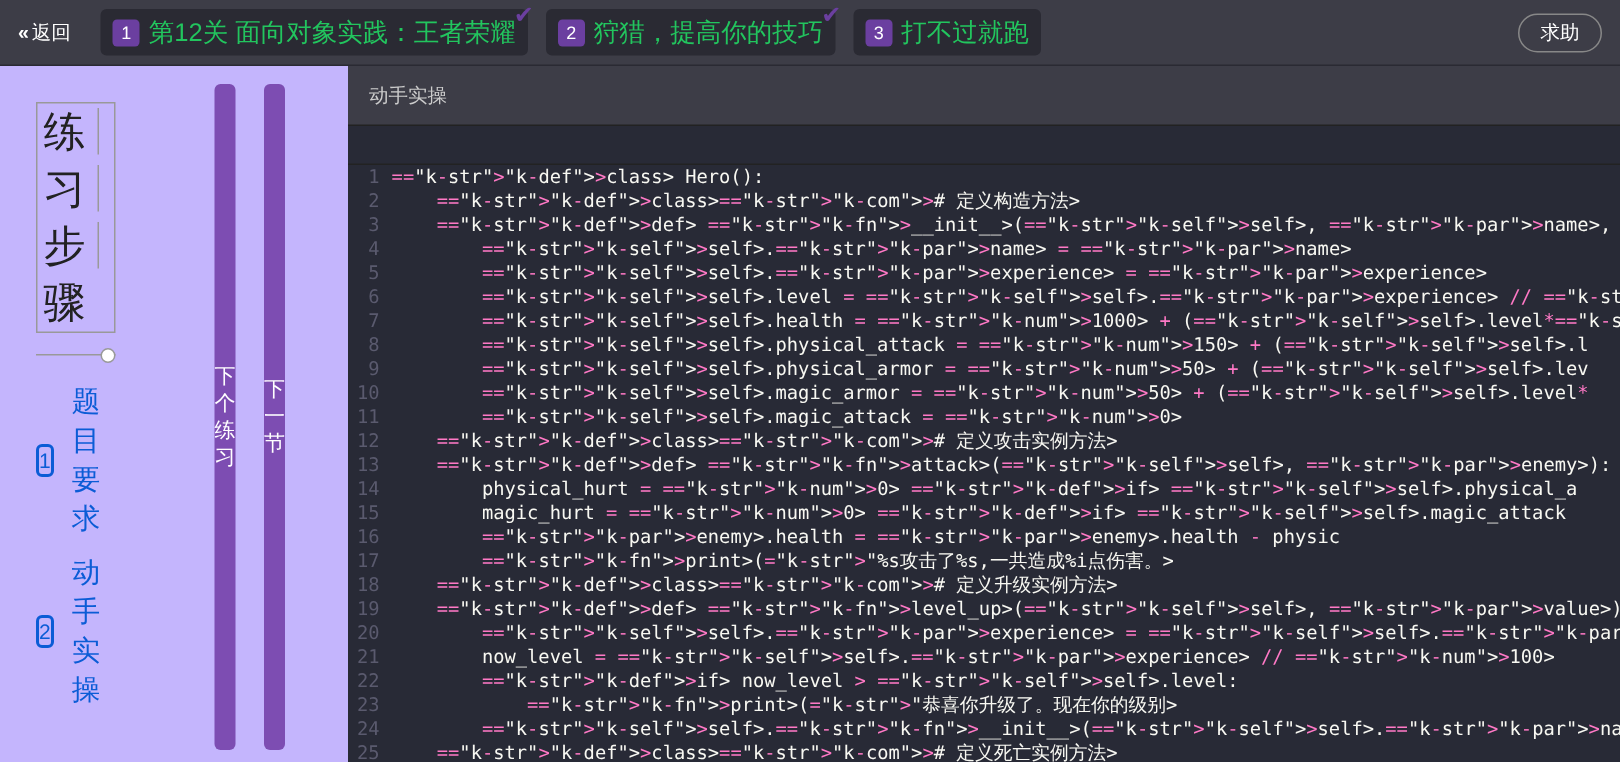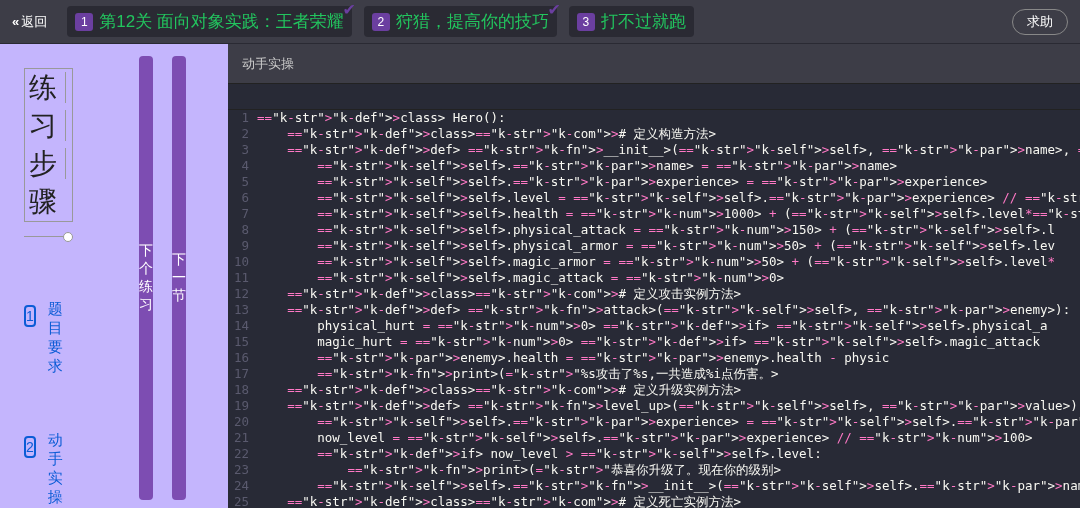--- a/index.html
+++ b/index.html
@@ -22,21 +22,21 @@
 
 .left { width:454px; background:#c4b5fd; color:#222; display:flex; flex-direction:row; position:relative; }
 .left-content { flex:1; padding:24px 24px 0 24px; }
 .steps-title { font-size:28px; letter-spacing:6px; border:1px solid #999; display:inline-block; padding:0 2px; margin-bottom:14px; }
 .steps-title span { border-right:1px solid #999; padding:0 2px; }
 .steps-title span:last-child { border-right:none; }
 .title-line { border-bottom:1px solid #999; position:relative; margin-bottom:18px; }
 .title-line::after { content:""; position:absolute; right:0; top:-4px; width:8px; height:8px; border:1px solid #999; border-radius:50%; background:#fff; }
 .step-row { display:flex; align-items:center; margin:10px 0; }
 .step-num { border:2px solid #0b5cd6; color:#0b5cd6; width:22px; height:22px; border-radius:4px; display:inline-flex; align-items:center; justify-content:center; font-size:14px; margin-right:12px; }
-.step-label { color:#0b5cd6; font-size:15px;margin-top:45px; }
+.step-label { color:#0b5cd6; font-size:19px; }
 .bottom-btns { display:flex; gap:19px; padding:12px 42px 8px; }
 .purple-btn { flex:1; background:#7d4db2; color:#fff; border:none; border-radius:4px; padding:9px 0; font-size:14px; cursor:pointer; }
 
 
 .right-wrap { flex:1; display:flex; flex-direction:column; }
 .panel-header { height:40px; display:flex; align-items:center; padding:0 14px; border-bottom:1px solid #222; }
 .panel-title { font-size:13px; color:#ccc; }
 .panel-header .spacer { flex:1; }
 
 .code-term-row { flex:1; display:flex; min-height:0; }

